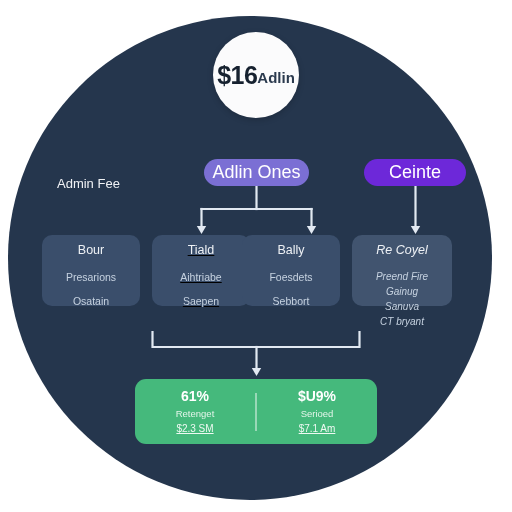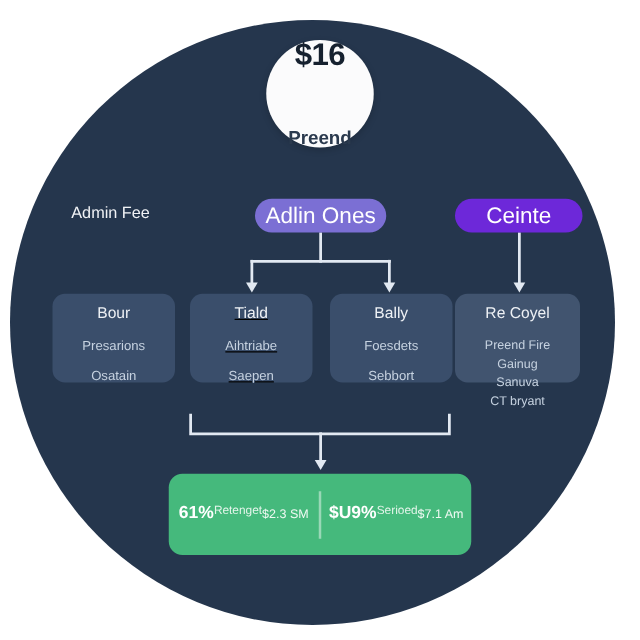--- a/index.html
+++ b/index.html
@@ -16,34 +16,34 @@
     position:absolute;left:8px;top:16px;width:484px;height:484px;
     border-radius:50%;
     background:#25364d;
   }
 
   
   .badge{
     position:absolute;left:213px;top:32px;width:86px;height:86px;
     border-radius:50%;
     background:#fbfbfc;
-    display:flex;flex-direction:column;align-items:center;justify-content:space-between;
+    display:flex;flex-direction:row;align-items:center;justify-content:center;
     box-shadow:0 2px 6px rgba(0,0,0,.18);
   }
   .badge .amount{
     font-size:25px;font-weight:bold;color:#16212f;line-height:1;
     letter-spacing:-.5px;
   }
   .badge .sub{
     font-size:15px;font-weight:bold;color:#2b3a4e;margin-top:4px;line-height:1;
   }
 
   
   .plain-label{
-    position:absolute;left:57px;top:162px;
+    position:absolute;left:57px;top:176px;
     font-size:13px;color:#f0f2f5;white-space:nowrap;
   }
   .pill{
     position:absolute;height:27px;border-radius:14px;
     display:flex;align-items:center;justify-content:center;
     font-size:18px;color:#ffffff;white-space:nowrap;
   }
   .pill-purple{left:204px;top:159px;width:105px;background:#7b6fd4;}
   .pill-blue{left:364px;top:159px;width:102px;background:#6d28d9;}
 
@@ -52,63 +52,63 @@
 
   
   .card{
     position:absolute;top:235px;width:98px;height:71px;
     border-radius:10px;background:#3a4e6b;
     display:flex;flex-direction:column;align-items:center;
     padding-top:9px;box-sizing:border-box;
   }
   .card.c1{left:42px;}
   .card.c2{left:152px;text-decoration:underline;}
-  .card.c3{left:264px;}
-  .card.c4{left:364px;width:100px;background:#41546f;}
+  .card.c3{left:242px;}
+  .card.c4{left:352px;width:100px;background:#41546f;font-style:italic;}
   .card .c-title{
     font-size:12.5px;color:#eef1f5;line-height:1;margin-bottom:8px;white-space:nowrap;
   }
   .card .c-div{
     width:74px;height:1px;background:rgba(226,233,242,.38);margin:0 0 7px 0;
   }
   .card .c-row{
     font-size:10.5px;color:#c6d2e0;line-height:1;margin-bottom:7px;white-space:nowrap;
   }
   .card.c4 .c-row{margin-bottom:5px;font-size:10px;}
 
   
   .summary{
     position:absolute;left:135px;top:379px;width:242px;height:65px;
     border-radius:11px;background:#45b97c;
     display:flex;align-items:center;
   }
   .sum-col{
-    flex:1;display:flex;flex-direction:row;align-items:center;justify-content:center;
+    flex:1;display:flex;flex-direction:column;align-items:center;justify-content:center;
   }
   .sum-col .s-big{
     font-size:14px;font-weight:bold;color:#ffffff;line-height:1;margin-bottom:6px;white-space:nowrap;
   }
   .sum-col .s-mid{
     font-size:9.5px;color:#e3f5ea;line-height:1;margin-bottom:5px;white-space:nowrap;
   }
   .sum-col .s-small{
-    font-size:10px;color:#eef9f2;line-height:1;white-space:nowrap;
+    font-size:10px;color:#eef9f2;line-height:1;white-space:nowrap;text-decoration:underline;
   }
   .sum-sep{width:1px;height:38px;background:rgba(255,255,255,.45);}
 </style>
 </head>
 <body>
 
 <div class="canvas">
 
   <div class="circle"></div>
 
   <div class="badge">
     <div class="amount">$16</div>
-    <div class="sub">Preend</div>
+    <div class="sub">Adlin</div>
   </div>
 
   <svg class="lines" viewBox="0 0 512 512" width="512" height="512">
     <g stroke="#e2e9f2" stroke-width="2.2" fill="none" stroke-linecap="square">
 
       <path d="M256.5 187 L256.5 209"></path>
 
       <path d="M201.5 209 L311.5 209"></path>
 
       <path d="M201.5 209 L201.5 227"></path>

